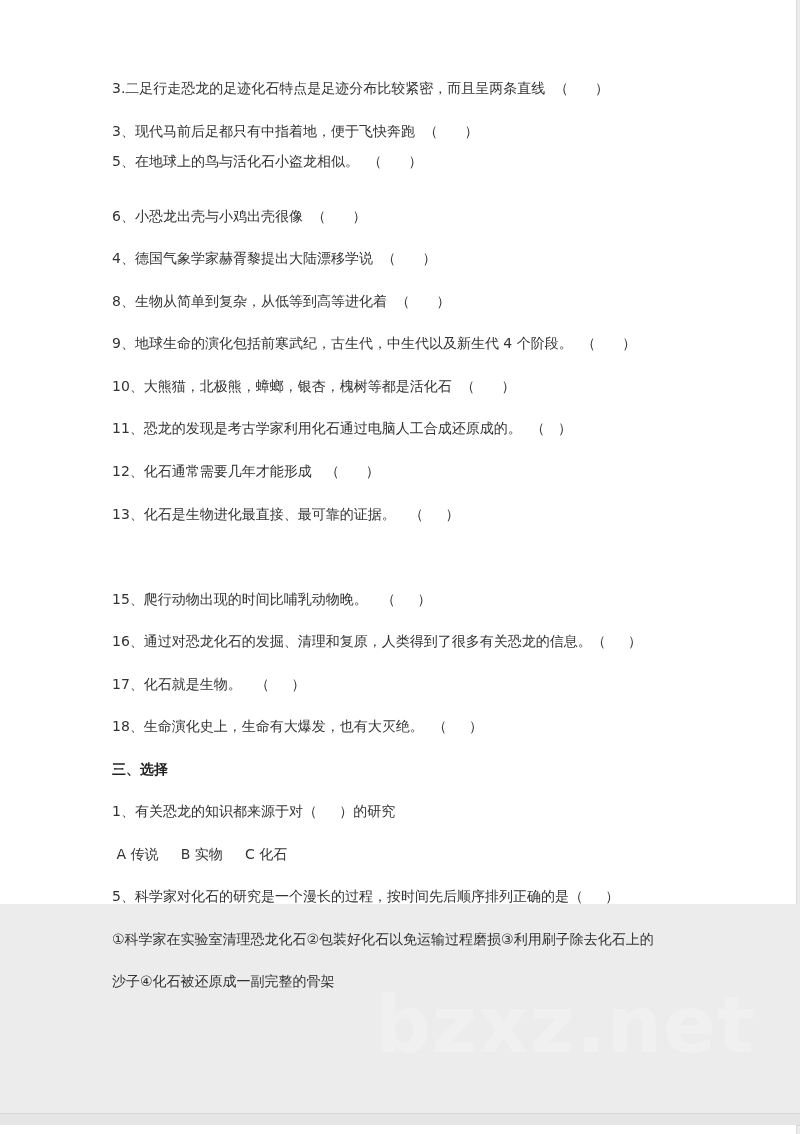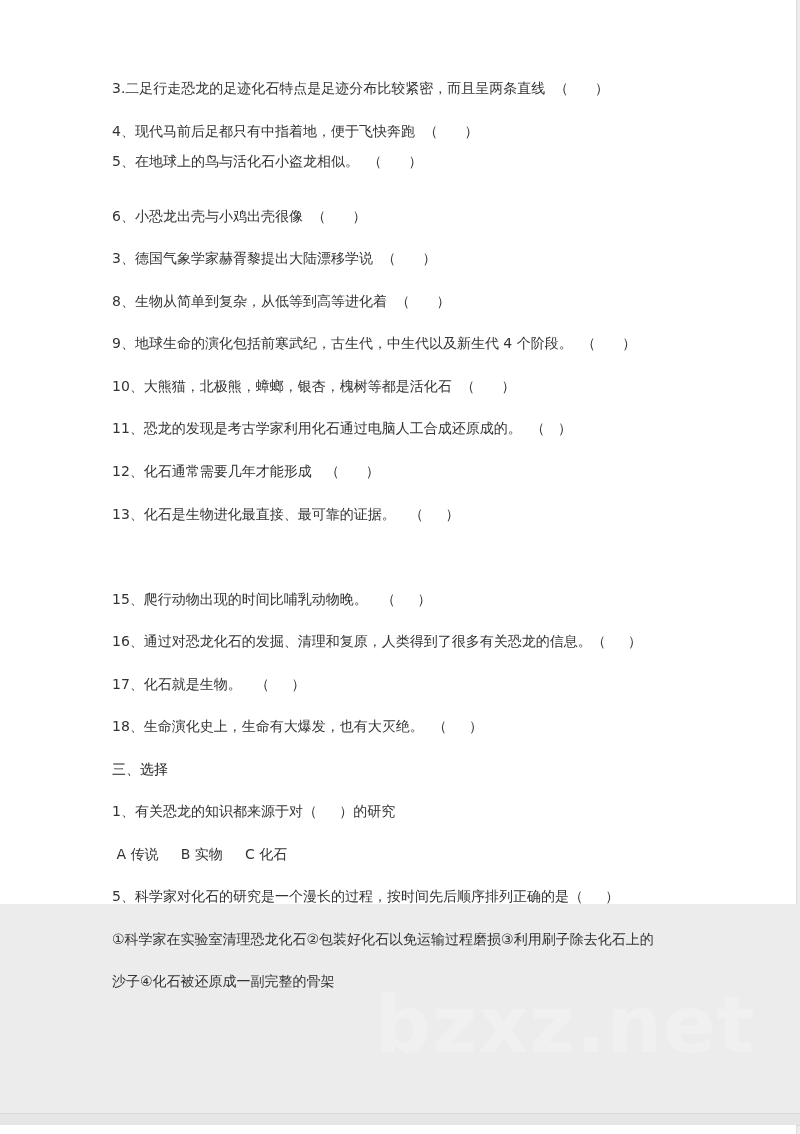--- a/index.html
+++ b/index.html
@@ -27,38 +27,38 @@
       width: 796px; height: 9px;
       background: #ffffff;
       border-right: 1px solid #dcdcdc;
     }
     .line {
       position: absolute; left: 112px;
       font-size: 14px; color: #333333;
       white-space: pre;
       line-height: 18px;
     }
-    .heading { font-weight: normal; color: #222222; }
+    .heading { font-weight: bold; color: #222222; }
     .watermark {
       position: absolute; left: 375px; top: 985px;
       font-family: "DejaVu Sans", sans-serif;
       font-weight: bold; font-size: 78px;
       color: #f0f0f0; letter-spacing: 1px;
       line-height: 80px;
     }
   </style>
 </head>
 <body>
 
 <div class="page">
   <div class="line" style="top:79px">3.二足行走恐龙的足迹化石特点是足迹分布比较紧密，而且呈两条直线  （      ）</div>
-  <div class="line" style="top:122px">4、现代马前后足都只有中指着地，便于飞快奔跑  （      ）</div>
+  <div class="line" style="top:122px">3、现代马前后足都只有中指着地，便于飞快奔跑  （      ）</div>
   <div class="line" style="top:152px">5、在地球上的鸟与活化石小盗龙相似。  （      ）</div>
   <div class="line" style="top:207px">6、小恐龙出壳与小鸡出壳很像  （      ）</div>
-  <div class="line" style="top:249px">3、德国气象学家赫胥黎提出大陆漂移学说  （      ）</div>
+  <div class="line" style="top:249px">4、德国气象学家赫胥黎提出大陆漂移学说  （      ）</div>
   <div class="line" style="top:292px">8、生物从简单到复杂，从低等到高等进化着  （      ）</div>
   <div class="line" style="top:334px">9、地球生命的演化包括前寒武纪，古生代，中生代以及新生代 4 个阶段。  （      ）</div>
   <div class="line" style="top:377px">10、大熊猫，北极熊，蟑螂，银杏，槐树等都是活化石  （      ）</div>
   <div class="line" style="top:419px">11、恐龙的发现是考古学家利用化石通过电脑人工合成还原成的。  （   ）</div>
   <div class="line" style="top:462px">12、化石通常需要几年才能形成   （      ）</div>
   <div class="line" style="top:505px">13、化石是生物进化最直接、最可靠的证据。   （     ）</div>
   <div class="line" style="top:590px">15、爬行动物出现的时间比哺乳动物晚。   （     ）</div>
   <div class="line" style="top:632px">16、通过对恐龙化石的发掘、清理和复原，人类得到了很多有关恐龙的信息。（     ）</div>
   <div class="line" style="top:675px">17、化石就是生物。   （     ）</div>
   <div class="line" style="top:717px">18、生命演化史上，生命有大爆发，也有大灭绝。  （     ）</div>

